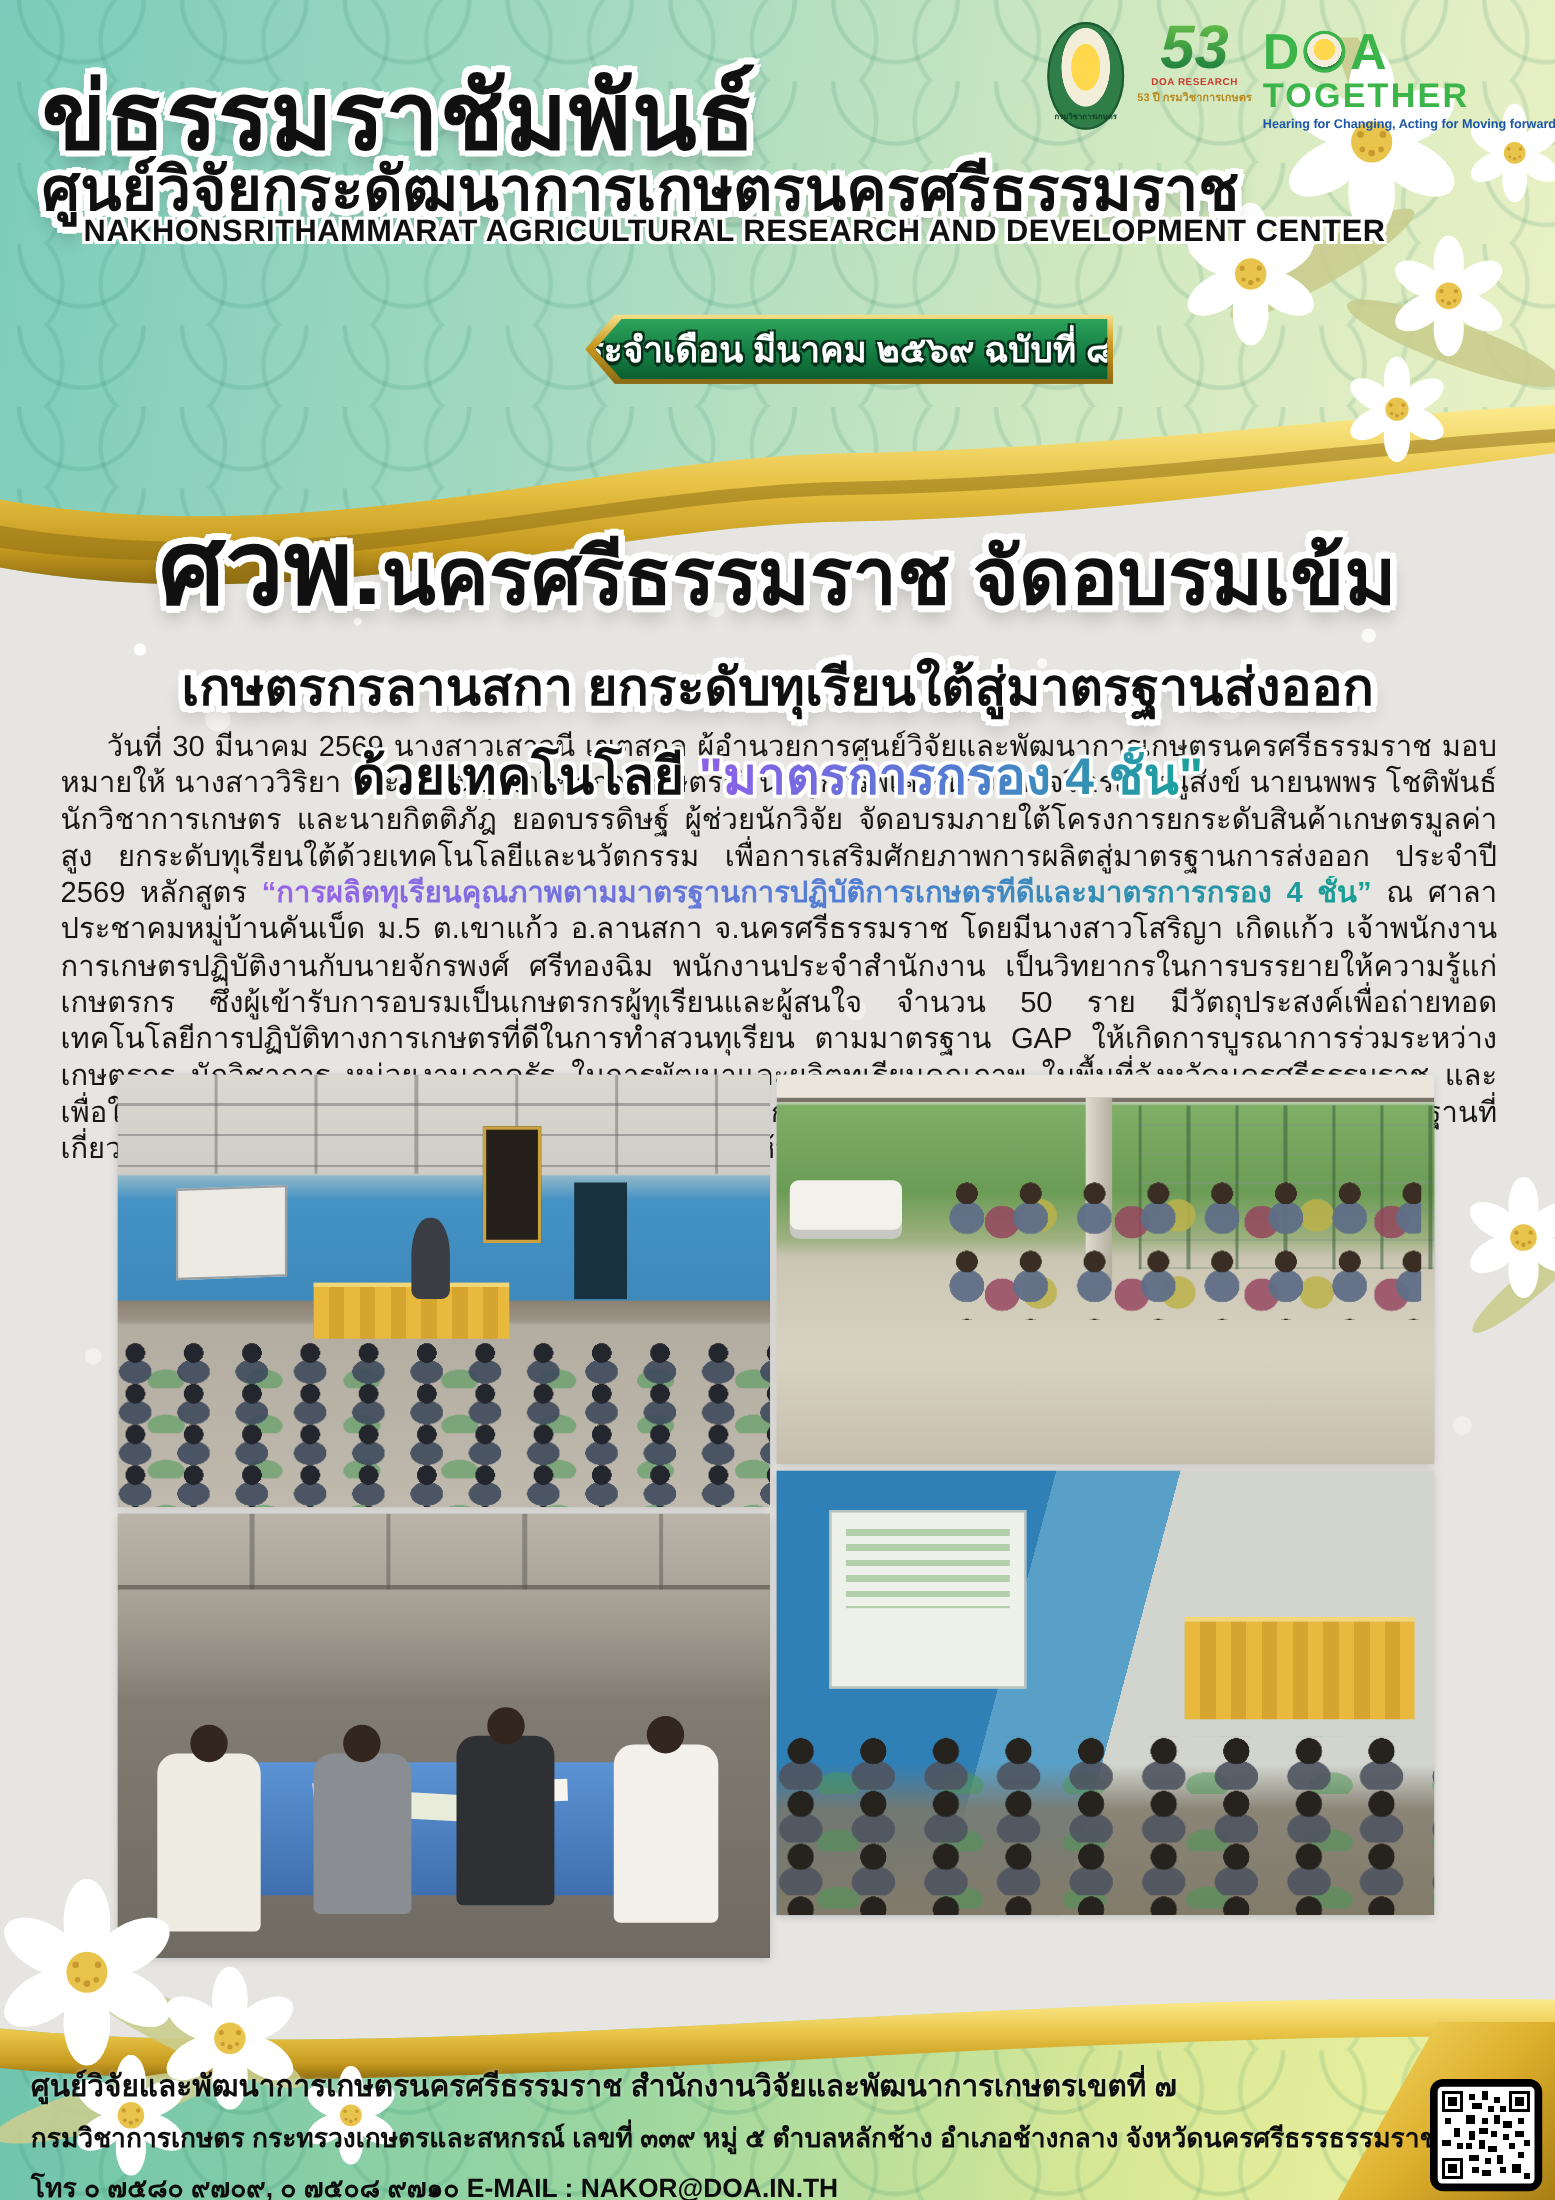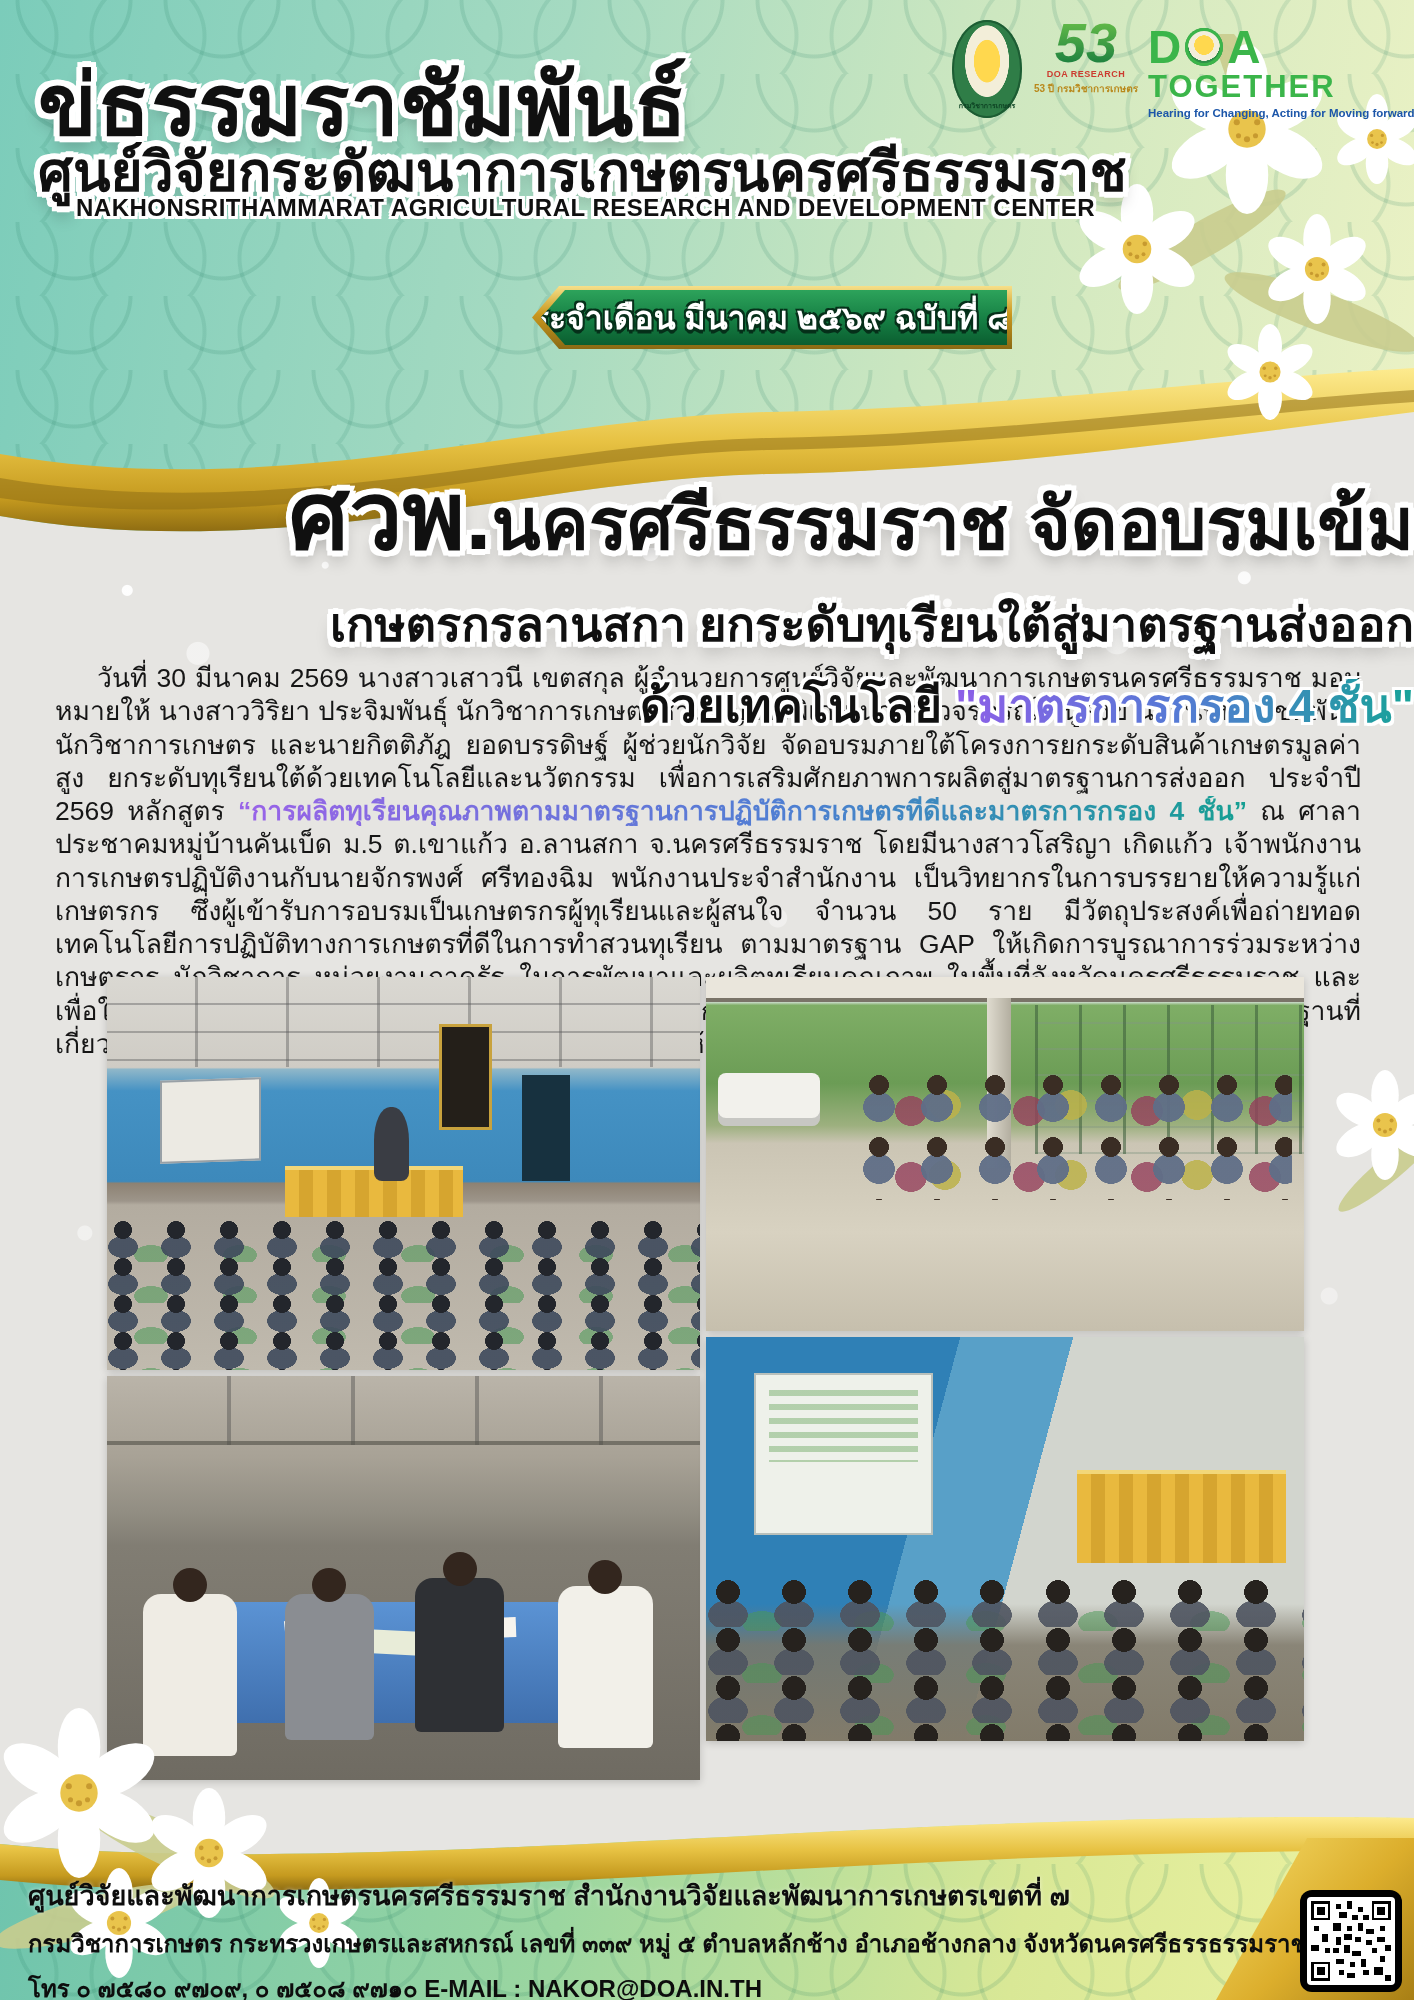--- a/index.html
+++ b/index.html
@@ -36,21 +36,21 @@
   #wave-top { top:358px; height:190px; z-index:2; }
   #wave-bottom { top:1788px; height:104px; z-index:3; }
 
   
   .owl { color:#101010;
     text-shadow:-5px -5px 0 #fff,5px -5px 0 #fff,-5px 5px 0 #fff,5px 5px 0 #fff,-6px 0 0 #fff,6px 0 0 #fff,0 -6px 0 #fff,0 6px 0 #fff,0 10px 16px rgba(0,0,0,.28); }
   .ows { color:#101010;
     text-shadow:-3px -3px 0 #fff,3px -3px 0 #fff,-3px 3px 0 #fff,3px 3px 0 #fff,-3px 0 0 #fff,3px 0 0 #fff,0 -3px 0 #fff,0 3px 0 #fff; }
   .hdr-title { position:absolute; left:38px; top:36px; font-size:86px; font-weight:800; letter-spacing:1px; z-index:5; white-space:nowrap; }
   .hdr-sub { position:absolute; left:38px; top:128px; font-size:55px; font-weight:800; z-index:5; white-space:nowrap; }
-  .hdr-en { position:absolute; left:40px; top:194px; font-size:24px; font-weight:700; letter-spacing:.5px; z-index:5; white-space:nowrap;padding-left:36px; }
+  .hdr-en { position:absolute; left:40px; top:194px; font-size:28px; font-weight:700; letter-spacing:.5px; z-index:5; white-space:nowrap;padding-left:36px; }
 
   
   .badge { position:absolute; left:532px; top:286px; width:480px; height:63px; z-index:5;
     background:linear-gradient(180deg,#f6e08a,#c9971d 45%,#8a6a14);
     clip-path:polygon(0 50%,27px 0,100% 0,100% 100%,27px 100%); padding:4px 5px 4px 9px; }
   .badge-in { width:100%; height:100%;
     background:linear-gradient(180deg,#2da35b 0%,#157e43 55%,#0b5e30 100%);
     clip-path:polygon(0 50%,24px 0,100% 0,100% 100%,24px 100%);
     display:flex; align-items:center; justify-content:center; }
   .badge-in span { color:#fff; font-size:32px; font-weight:800; white-space:nowrap;
@@ -69,21 +69,21 @@
   .together { position:absolute; left:1148px; top:24px; width:250px; z-index:5; }
   .together .row { display:flex; align-items:center; gap:4px; }
   .together .big { font-size:46px; font-weight:800; color:#3bb54a; line-height:1; }
   .together .leaf-o { width:38px; height:38px; border-radius:50%;
     background:radial-gradient(circle at 50% 45%, #ffd84e 0 34%, #f2eedb 35% 55%, #2f8f49 56% 100%);
     box-shadow:0 0 0 3px #3bb54a inset; }
   .together .word { font-size:31px; font-weight:800; color:#3bb54a; letter-spacing:2px; line-height:1.1; }
   .together .tag { margin-top:3px; font-size:11.5px; font-weight:700; color:#1c56a9; white-space:nowrap;text-align:center; }
 
   
-  .headline { position:absolute; left:0; top:440px; width:1414px; z-index:4; text-align:right; }
+  .headline { position:absolute; left:0; top:440px; width:1414px; z-index:4; text-align:center; }
   .hl1 { white-space:nowrap; }
   .hl1 .acro { font-size:95px; font-weight:800; }
   .hl1 .rest { font-size:72px; font-weight:800; }
   .hl2 { margin-top:-4px; font-size:47px; font-weight:800; white-space:nowrap; }
   .hl3 { margin-top:6px; font-size:47px; font-weight:800; white-space:nowrap; }
   .hl-grad { background:linear-gradient(90deg,#8d5fe8 0%,#567ad5 48%,#17a398 100%);
     -webkit-background-clip:text; background-clip:text; color:transparent;
     filter:drop-shadow(3px 0 0 #fff) drop-shadow(-3px 0 0 #fff) drop-shadow(0 3px 0 #fff) drop-shadow(0 -3px 0 #fff); }
 
   

